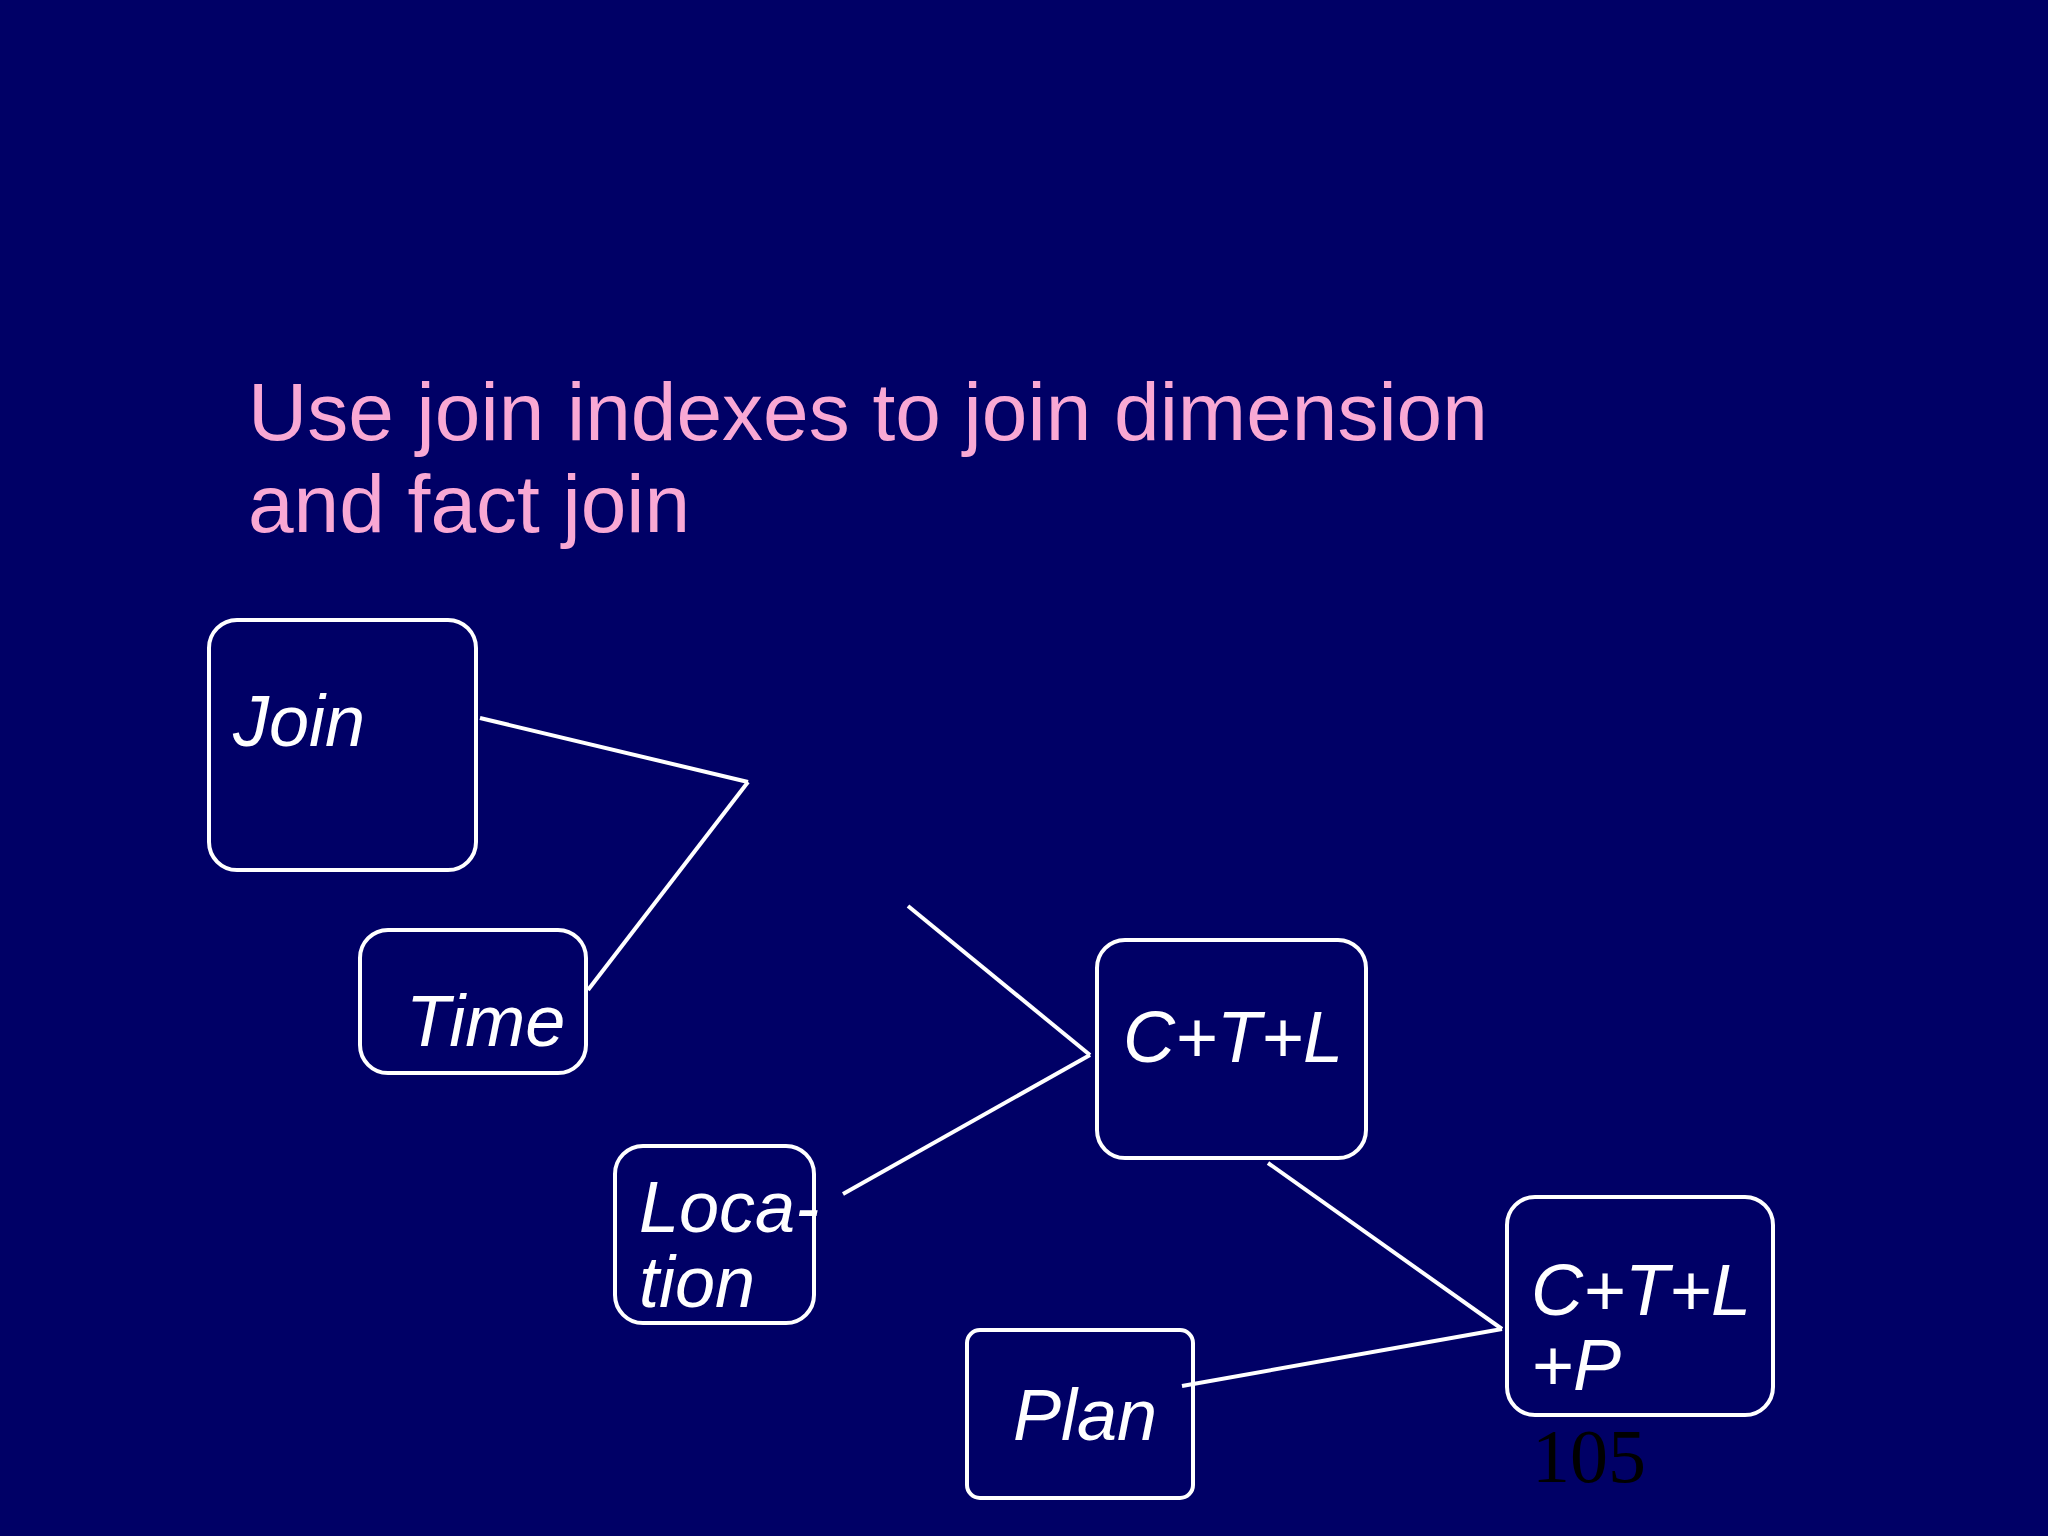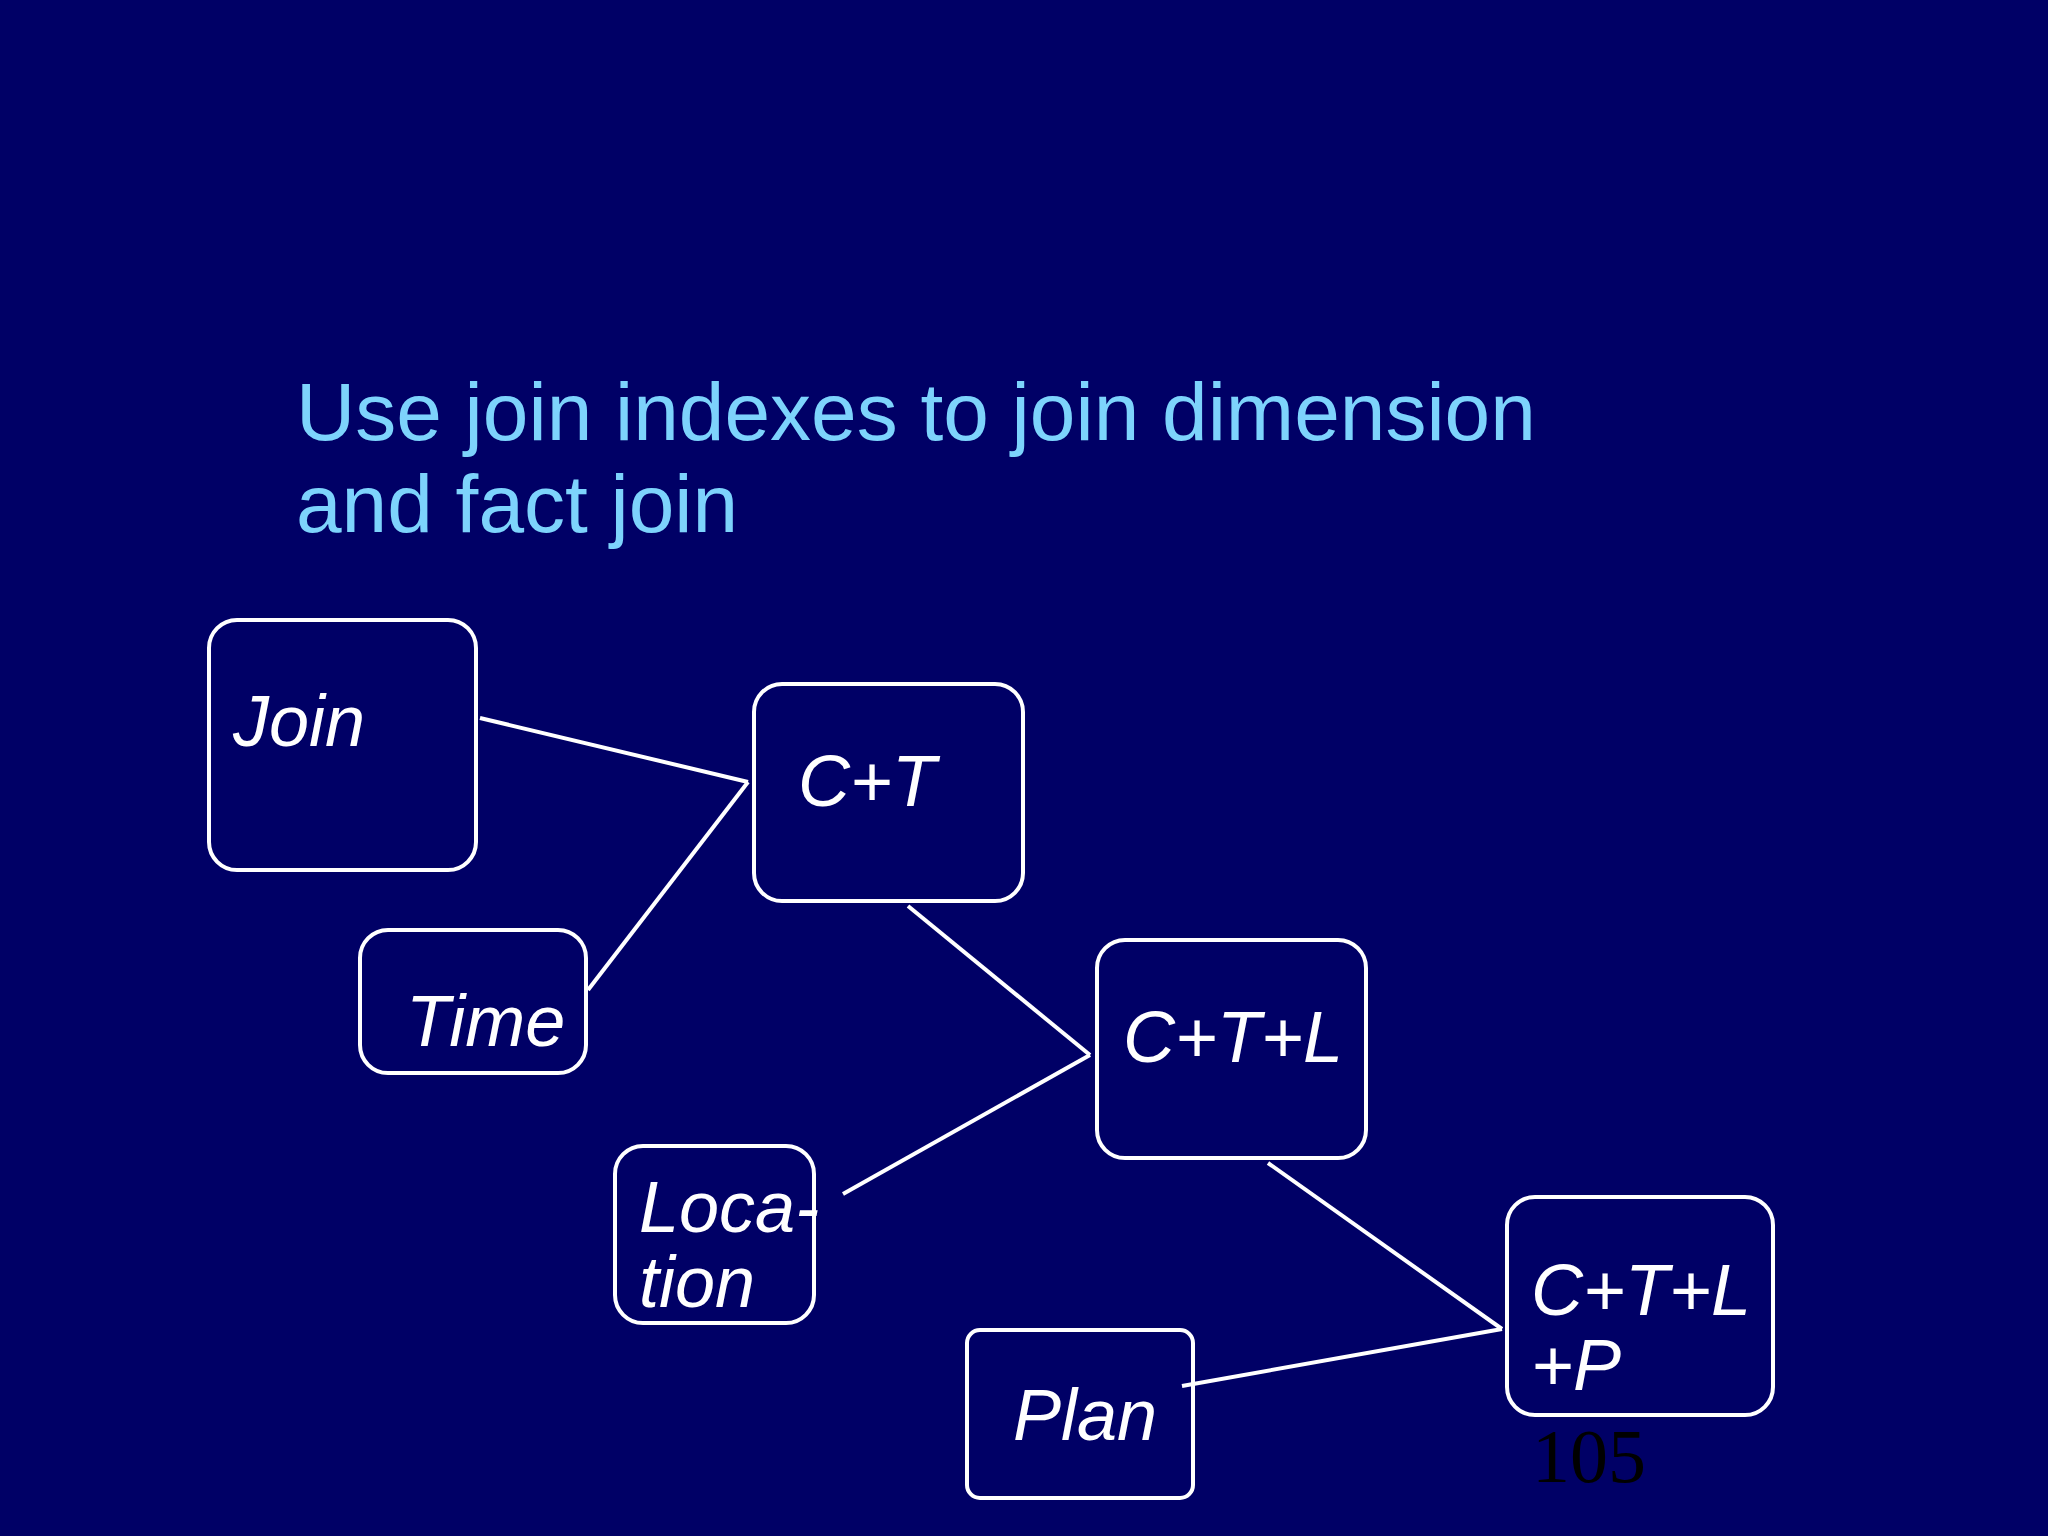--- a/index.html
+++ b/index.html
@@ -89,43 +89,40 @@
     color: #000000;
     line-height: 1;
   }
 </style>
 </head>
 <body>
 
 <div id="slide" style="background: rgb(0, 0, 102);">
 
 
-  <div id="body-text" style="color: #7dd3fc; margin-left: 48px;">
+  <div id="body-text" style="color: #f9a8d4;">
     <span class="line">Use join indexes to join dimension</span>
     <span class="line">and fact join</span>
   </div>
 
   <div id="diagram">
 
     <svg id="edge-layer" viewBox="0 0 2048 1536">
       <polyline fill="none" stroke="#FFFFFF" stroke-width="4" stroke-linejoin="miter" points="480,718 748,782"></polyline>
       <polyline fill="none" stroke="#FFFFFF" stroke-width="4" stroke-linejoin="miter" points="588,990 748,782"></polyline>
       <polyline fill="none" stroke="#FFFFFF" stroke-width="4" stroke-linejoin="miter" points="908,906 1090,1055"></polyline>
       <polyline fill="none" stroke="#FFFFFF" stroke-width="4" stroke-linejoin="miter" points="843,1194 1090,1055"></polyline>
       <polyline fill="none" stroke="#FFFFFF" stroke-width="4" stroke-linejoin="miter" points="1268,1163 1502,1329"></polyline>
       <polyline fill="none" stroke="#FFFFFF" stroke-width="4" stroke-linejoin="miter" points="1182,1386 1502,1329"></polyline>
     </svg>
 
     <div class="node n-calls" style="left: 207px; top: 618px; width: 271px; height: 254px;">
       <span class="node-label">Join</span>
     </div>
 
-    <div class="node n-ct" style="left: 752px; top: 682px; width: 273px; height: 221px;">
-      <span class="node-label">C+T</span>
-    </div>
 
     <div class="node n-time" style="left: 358px; top: 928px; width: 230px; height: 147px;">
       <span class="node-label">Time</span>
     </div>
 
     <div class="node n-ctl" style="left: 1095px; top: 938px; width: 273px; height: 222px;">
       <span class="node-label">C+T+L</span>
     </div>
 
     <div class="node n-loc" style="left: 613px; top: 1144px; width: 203px; height: 181px;">

